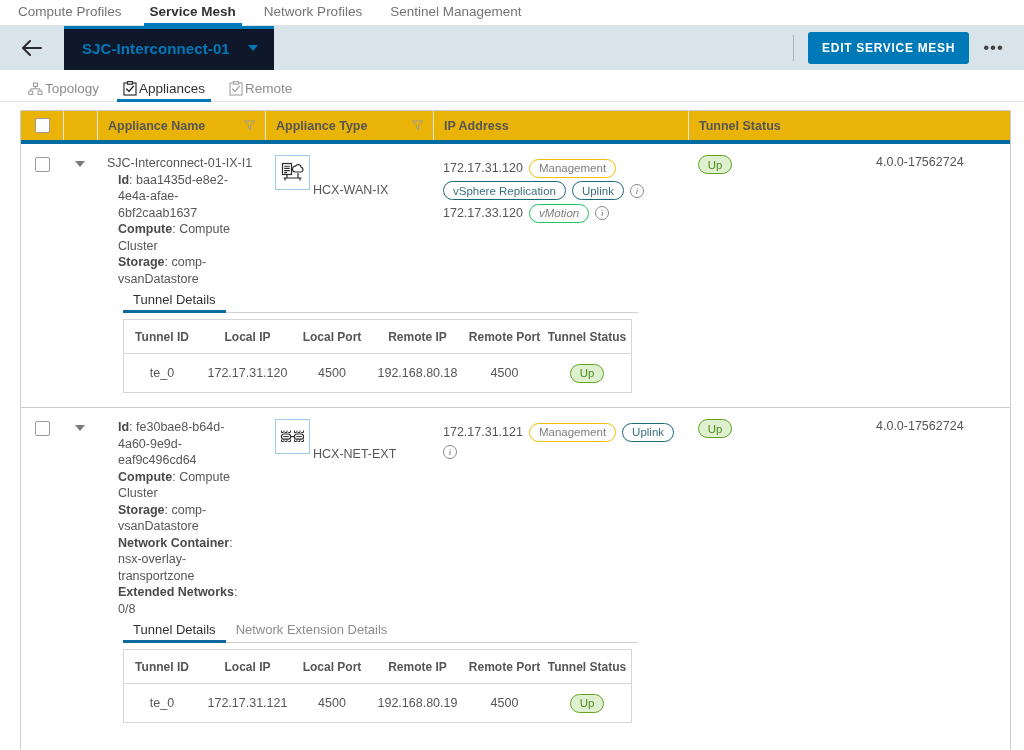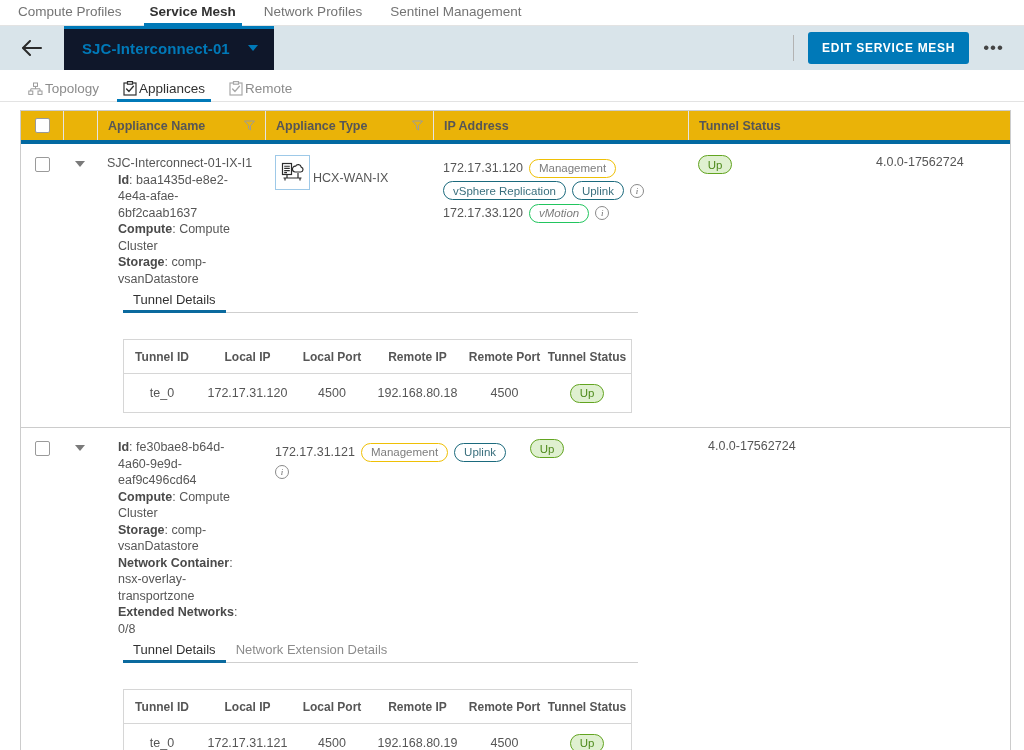--- a/index.html
+++ b/index.html
@@ -208,21 +208,21 @@
   .meta b { color: #4a4a4a; font-weight: bold; }
 
   .type-cell { display: flex; align-items: flex-start; gap: 3px; }
   .type-icon {
     width: 35px; height: 35px;
     border: 1px solid #9ec9e8;
     background: #fff;
     display: flex; align-items: center; justify-content: center;
     flex: 0 0 auto;
   }
-  .type-label { font-size: 12.5px; color: #565656; margin-top: 16px; white-space: nowrap; }
+  .type-label { font-size: 12.5px; color: #565656; margin-top: 28px; white-space: nowrap; }
 
   .iprow { display: flex; flex-wrap: wrap; align-items: center; gap: 6px; line-height: 26px; }
   .ipaddr { font-size: 12.5px; color: #565656; }
   .tag {
     display: inline-flex; align-items: center;
     height: 19px;
     padding: 0 9px;
     border-radius: 11px;
     font-size: 11.5px;
     white-space: nowrap;
@@ -278,21 +278,21 @@
   }
   .dtab.active { color: #313131; }
   .dtab.active::after {
     content: "";
     position: absolute;
     left: 0; right: 0; bottom: -1px;
     height: 3px;
     background: #0b6a9e;
   }
   .dtable {
-    margin-top: 26px;
+    margin-top: 6px;
     width: 509px;
     border: 1px solid #d6d6d6;
   }
   .dthead { display: flex; border-bottom: 1px solid #d6d6d6; height: 34px; }
   .dth {
     font-size: 12px;
     font-weight: bold;
     color: #565656;
     display: flex; align-items: center; justify-content: center;
     text-align: center;
@@ -494,20 +494,38 @@
         <div class="meta">
           <b>Storage</b>: <span>comp-vsanDatastore</span>
         </div>
         <div class="meta">
           <b>Network Container</b>: <span>nsx-overlay-transportzone</span>
         </div>
         <div class="meta">
           <b>Extended Networks</b>: <span>0/8</span>
         </div>
       </div>
+      <div class="cell c-type">
+        <div class="type-cell">
+          <span class="type-icon">
+            <svg width="26" height="20" viewBox="0 0 26 20">
+              <path d="M1.5 5.5 H10.5 M1.5 5.5 V3.5 M4 5.5 V3.5 M7 5.5 V3.5 M10.5 5.5 V3.5" stroke="#2b2b2b" stroke-width="1" stroke-dasharray="2 1.4"></path>
+              <rect x="1.5" y="7" width="9" height="5.2" rx="2.2" fill="none" stroke="#2b2b2b" stroke-width="1.2"></rect>
+              <path d="M3.3 9.6 H8.8" stroke="#2b2b2b" stroke-width="1"></path>
+              <path d="M1.5 14.5 H10.5 M1.5 14.5 V12.4 M4 14.5 V12.4 M7 14.5 V12.4 M10.5 14.5 V12.4" stroke="#2b2b2b" stroke-width="1" stroke-dasharray="2 1.4"></path>
+              <path d="M14.5 5.5 H23.5 M14.5 5.5 V3.5 M17 5.5 V3.5 M20 5.5 V3.5 M23.5 5.5 V3.5" stroke="#2b2b2b" stroke-width="1" stroke-dasharray="2 1.4"></path>
+              <rect x="14.5" y="7" width="9" height="5.2" rx="2.2" fill="none" stroke="#2b2b2b" stroke-width="1.2"></rect>
+              <path d="M16.3 9.6 H21.8" stroke="#2b2b2b" stroke-width="1"></path>
+              <path d="M14.5 14.5 H23.5 M14.5 14.5 V12.4 M17 14.5 V12.4 M20 14.5 V12.4 M23.5 14.5 V12.4" stroke="#2b2b2b" stroke-width="1" stroke-dasharray="2 1.4"></path>
+              <path d="M10.8 9.6 H14.2" stroke="#2b2b2b" stroke-width="1.2"></path>
+            </svg>
+          </span>
+          <span class="type-label">HCX-NET-EXT</span>
+        </div>
+      </div>
       <div class="cell c-ip">
         <div class="iprow">
           <span class="ipaddr">172.17.31.121</span>
           <span class="tag tag-mgmt">Management</span>
           <span class="tag tag-uplink">Uplink</span>
         </div>
         <div class="iprow">
           <span class="info-icon">i</span>
         </div>
       </div>

